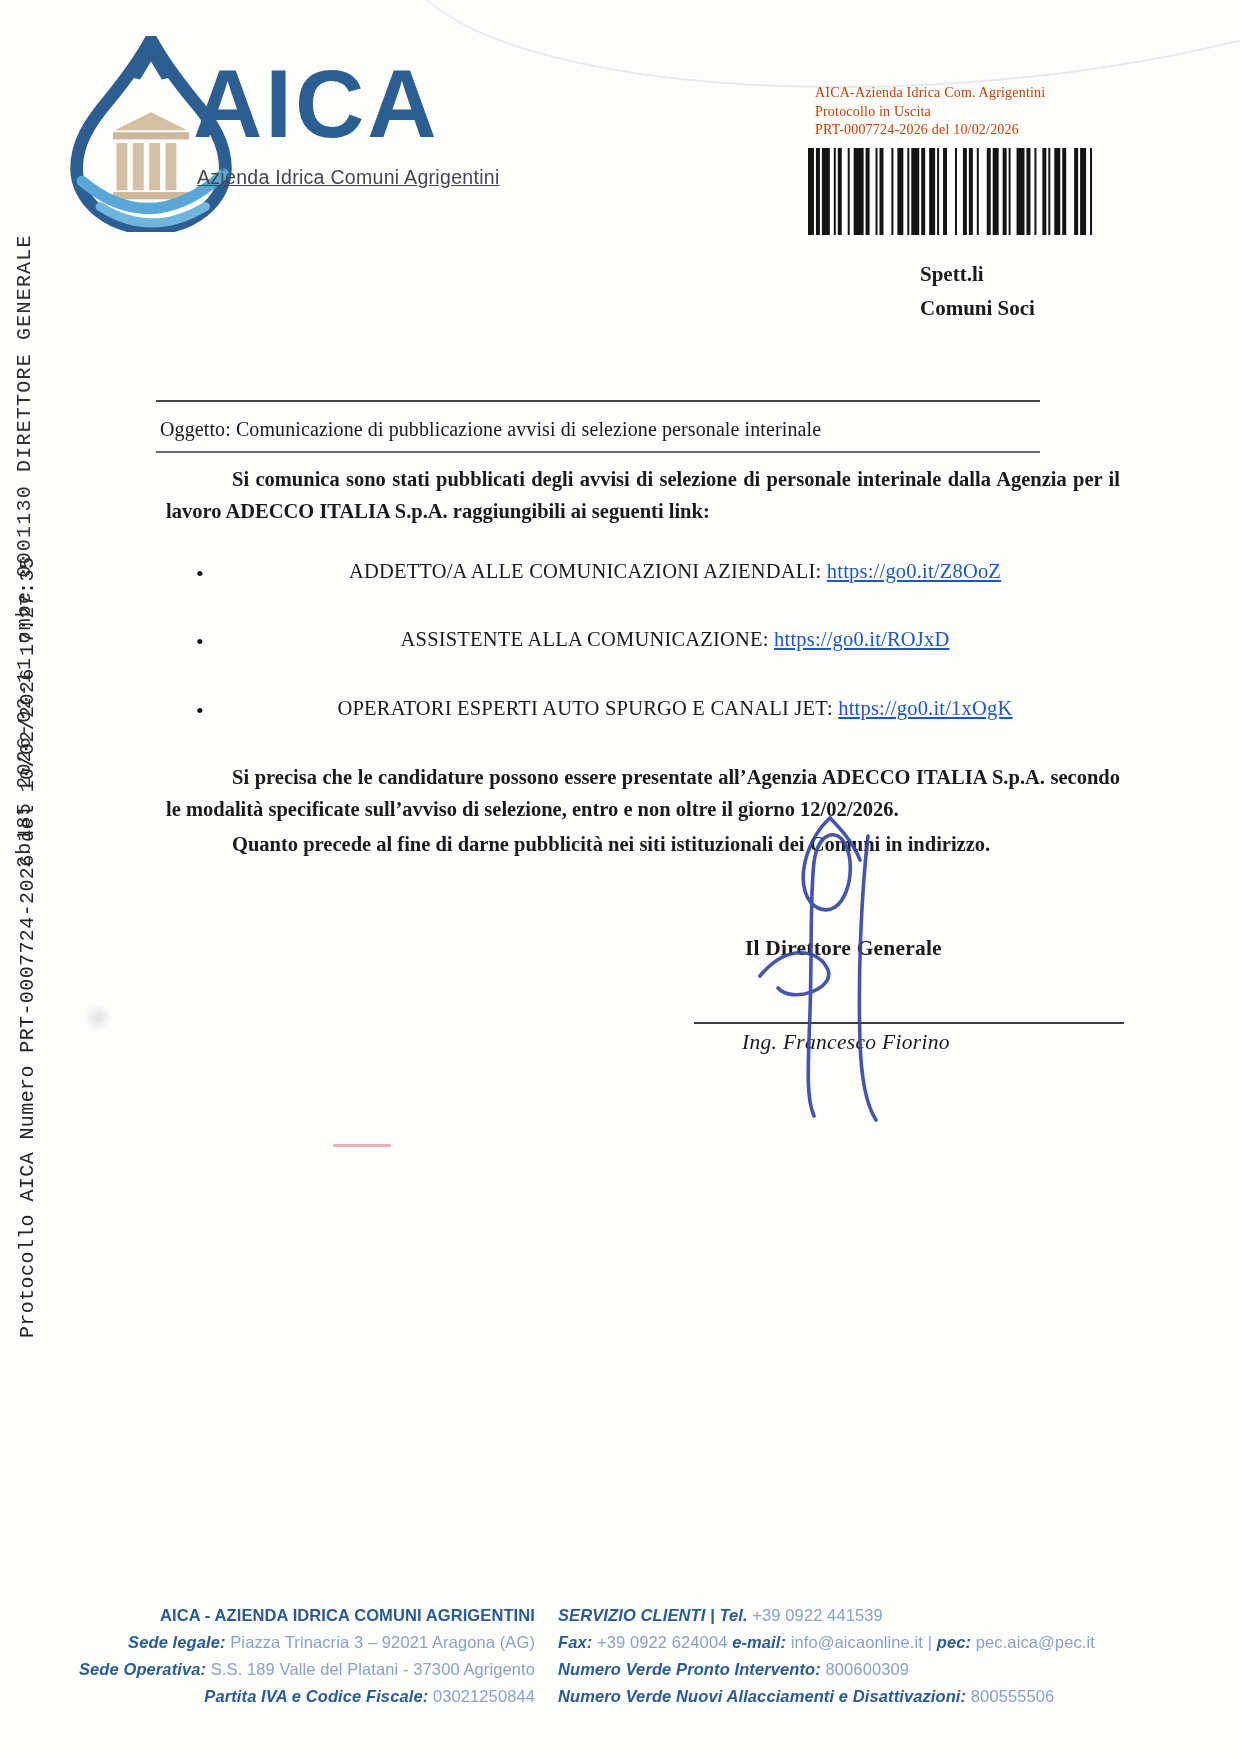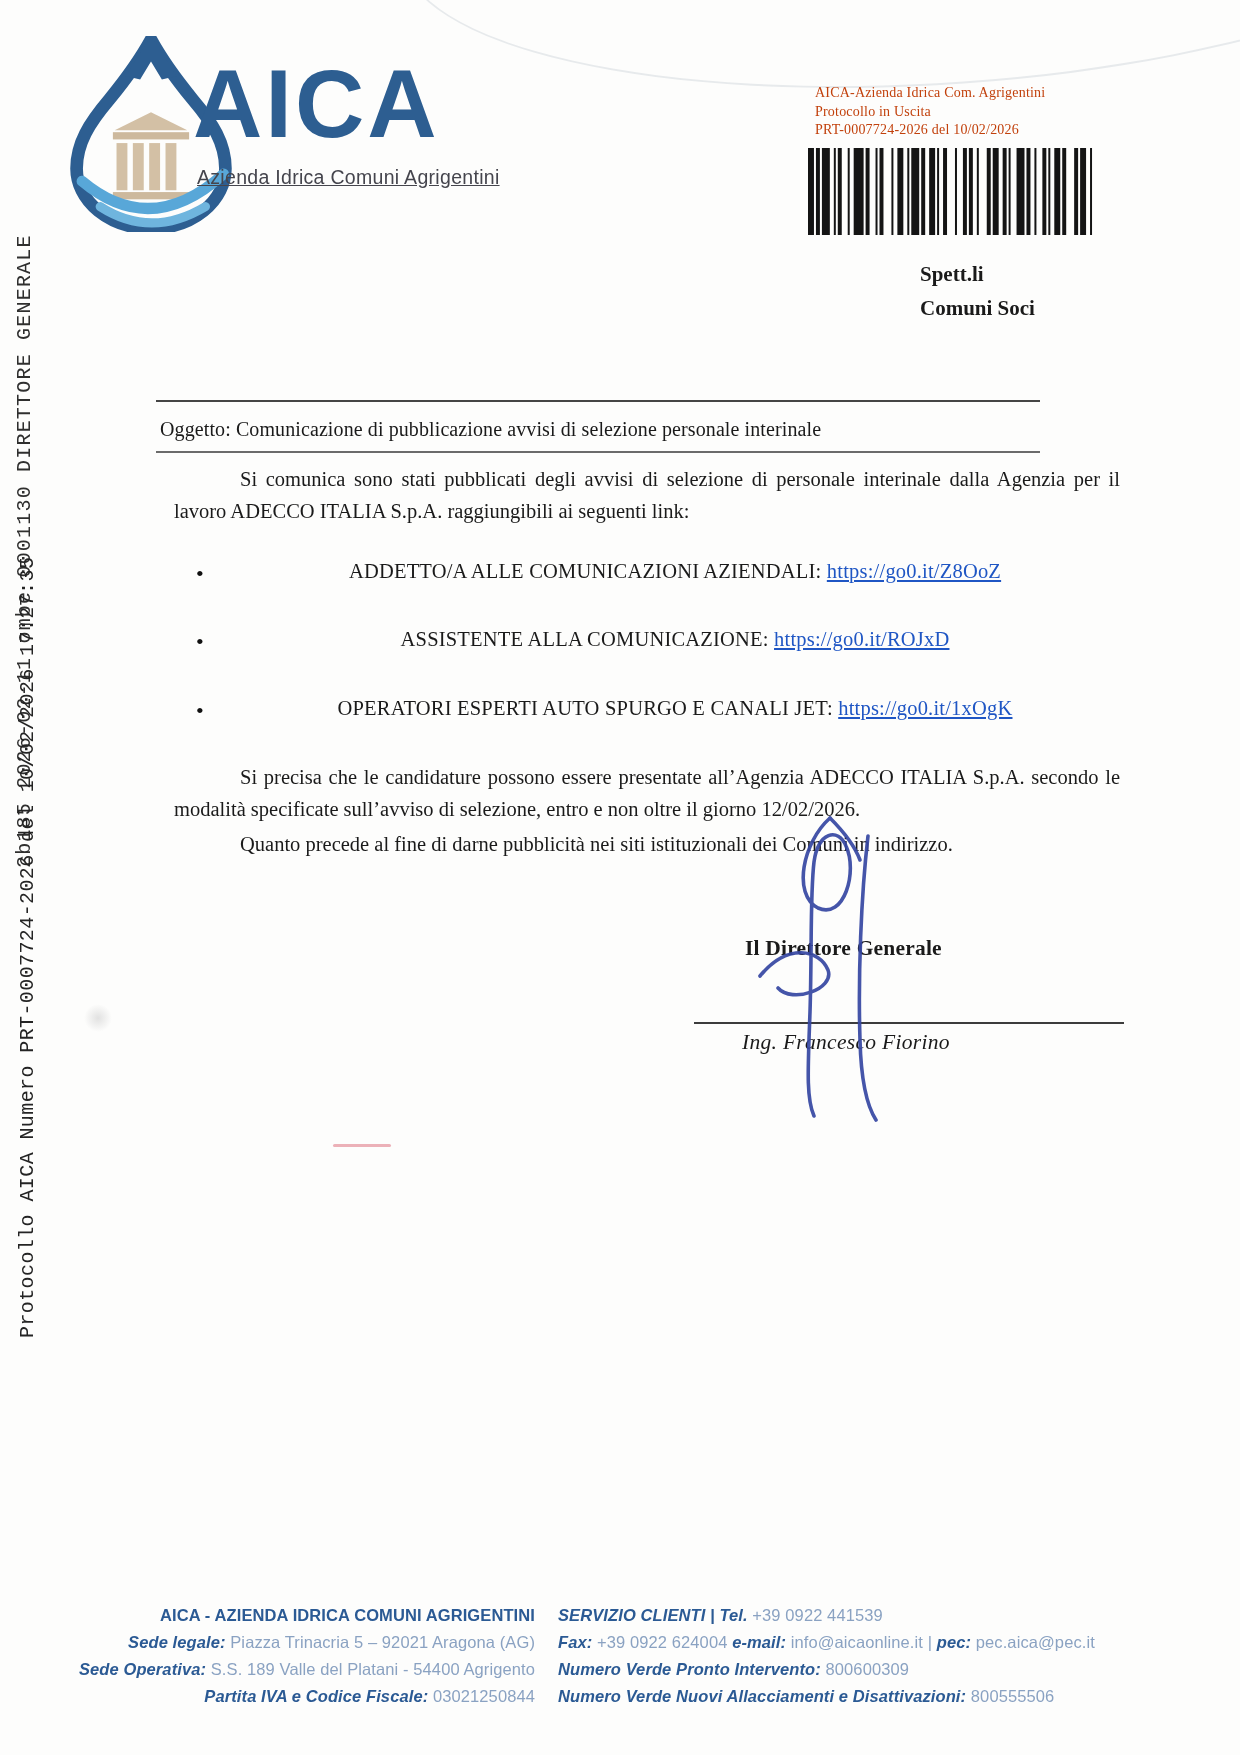--- a/index.html
+++ b/index.html
@@ -48,21 +48,21 @@
     position:absolute;left:920px;top:258px;font-size:21px;font-weight:bold;line-height:1.6;
   }
   
   .subject{
     position:absolute;left:156px;top:400px;width:880px;
     border-top:2px solid #454545;border-bottom:2px solid #6b6b6b;
     padding:16px 0 10px 4px;font-size:20px;letter-spacing:.1px;
   }
   
   .body-col{position:absolute;left:158px;top:464px;width:962px;font-size:20.5px;line-height:1.55;}
-  .body-col p{margin:0 0 28px 16px;text-align:justify;text-indent:66px;}
+  .body-col p{margin:0 0 28px 8px;text-align:justify;text-indent:66px;font-weight:bold;}
   .body-col p.nogap{margin-bottom:4px;}
   ul.links{list-style:none;margin:6px 0 14px 0;padding:0 0 0 72px;text-align:center;}
   ul.links li{position:relative;margin-bottom:37px;letter-spacing:.2px;}
   ul.links li::before{
     content:"\2022";position:absolute;left:-34px;top:1px;font-size:22px;color:#111;
   }
   .lnk{color:#1f56c4;text-decoration:underline;cursor:pointer;}
   
   .sig-role{position:absolute;left:745px;top:936px;font-size:21.5px;font-weight:bold;letter-spacing:.2px;}
   .sig-rule{position:absolute;left:694px;top:1022px;width:430px;border-top:2px solid #3c3c3c;}
@@ -185,22 +185,22 @@
     <g fill="none" stroke="#3647a3" stroke-width="3.6" stroke-linecap="round" opacity="0.92">
       <path d="M82 18 C55 42 44 94 70 108 C96 120 110 72 98 46 C90 27 70 32 66 62 C62 95 64 150 62 212 C60 268 58 298 66 316"></path>
       <path d="M120 36 C113 96 110 178 112 240 C113 280 119 306 128 320"></path>
       <path d="M12 176 C40 142 72 150 80 170 C87 189 44 204 30 188"></path>
       <path d="M82 18 C94 30 106 44 112 60"></path>
     </g>
   </svg>
 
   <div class="footer left">
     <div class="ftitle">AICA - AZIENDA IDRICA COMUNI AGRIGENTINI</div>
-    <div><span class="fb">Sede legale:</span><span> Piazza Trinacria 5 – 92021 Aragona (AG)</span></div>
-    <div><span class="fb">Sede Operativa:</span><span> S.S. 189 Valle del Platani - 54400 Agrigento</span></div>
+    <div><span class="fb">Sede legale:</span><span> Piazza Trinacria 3 – 92021 Aragona (AG)</span></div>
+    <div><span class="fb">Sede Operativa:</span><span> S.S. 189 Valle del Platani - 37300 Agrigento</span></div>
     <div><span class="fb">Partita IVA e Codice Fiscale:</span><span> 03021250844</span></div>
   </div>
   <div class="footer right">
     <div><span class="fb">SERVIZIO CLIENTI | Tel.</span><span> +39 0922 441539</span></div>
     <div><span class="fb">Fax:</span><span> +39 0922 624004 </span><span class="fb">e-mail:</span><span> info@aicaonline.it | </span><span class="fb">pec:</span><span> pec.aica@pec.it</span></div>
     <div><span class="fb">Numero Verde Pronto Intervento:</span><span> 800600309</span></div>
     <div><span class="fb">Numero Verde Nuovi Allacciamenti e Disattivazioni:</span><span> 800555506</span></div>
   </div>
 
 </div>

